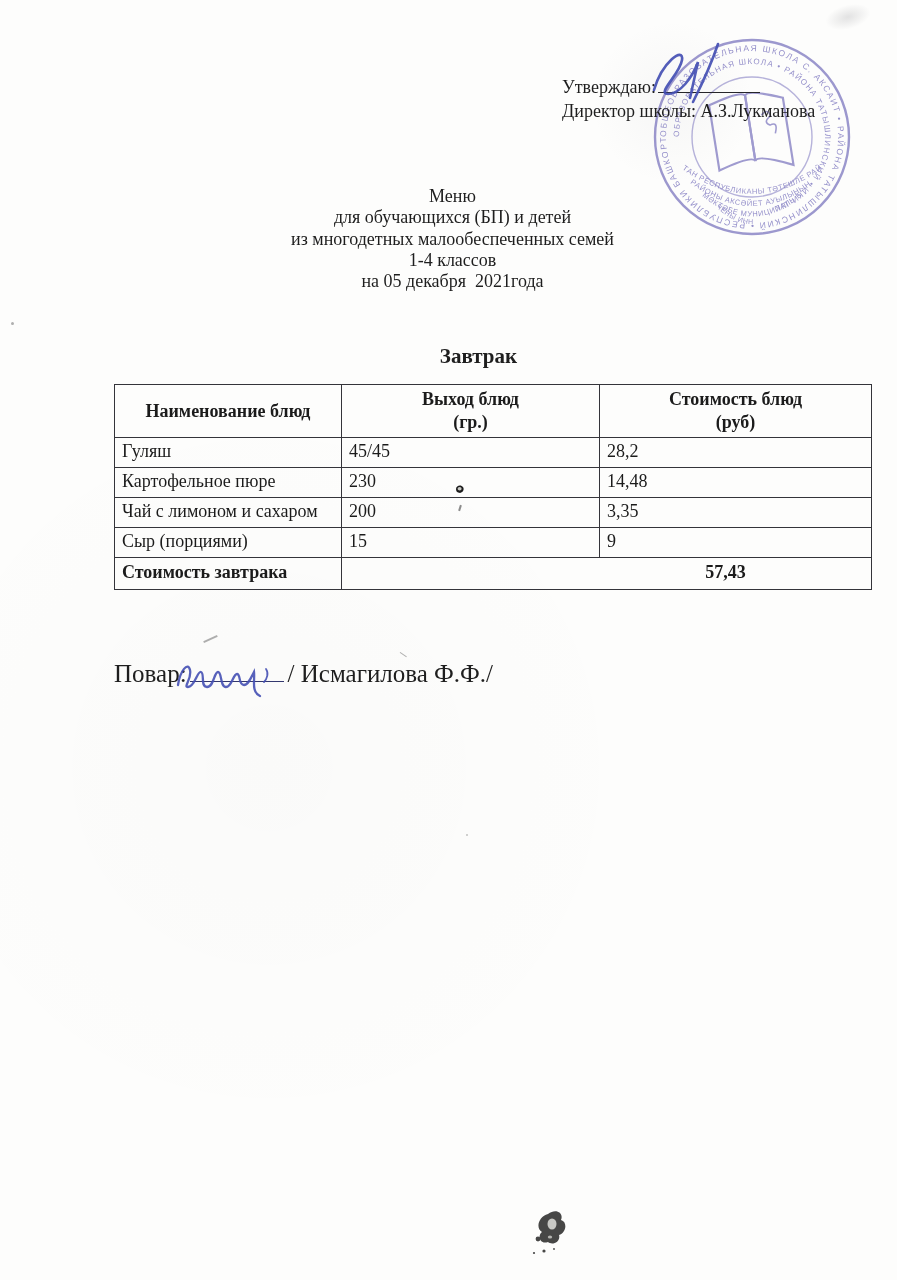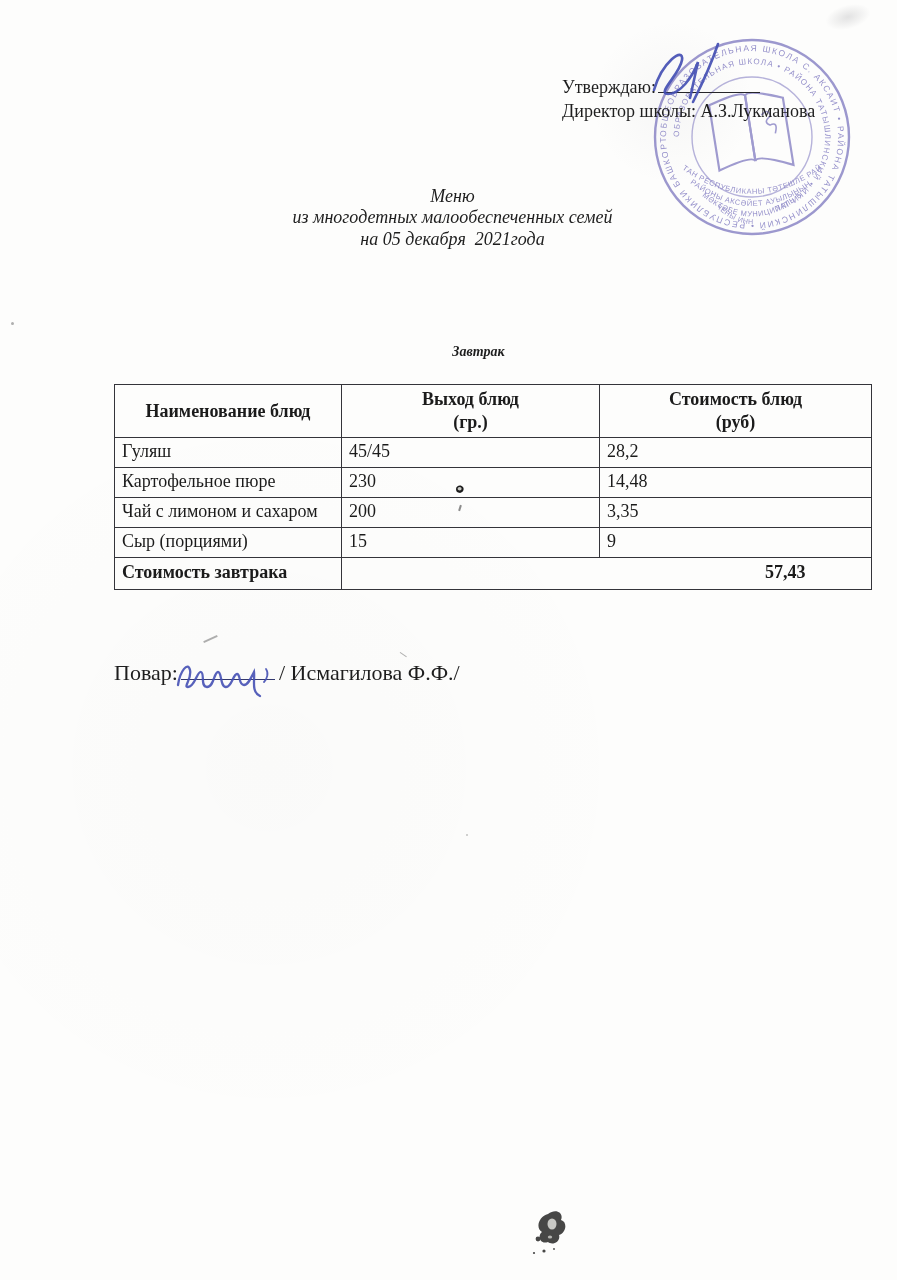--- a/index.html
+++ b/index.html
@@ -29,28 +29,28 @@
   .director-signature {
     position: absolute; left: 638px; top: 40px; z-index: 4;
   }
 
   
   .stamp-wrap { position: absolute; left: 648px; top: 33px; z-index: 1; opacity: 0.88; }
 
   
   .title-block {
     position: absolute; left: 20px; right: 12px; top: 186px; z-index: 2;
-    text-align: center; font-size: 18px; line-height: 21.3px; font-style: italic;
+    text-align: center; font-size: 18px; line-height: 21.3px;
   }
   .title-line { white-space: pre-wrap; }
 
   
   .section-heading {
     position: absolute; left: 64px; right: 4px; top: 344px;
-    text-align: center; font-weight: bold; font-size: 14px; z-index: 2; font-style: italic;
+    text-align: center; font-weight: bold; font-size: 21px; z-index: 2;
   }
 
   
   .menu-table {
     position: absolute; left: 108px; top: 384px; z-index: 2;
     width: 757px; border-collapse: collapse;
     font-size: 18px; color: #1b1b1b;
     table-layout: fixed;
     margin-left: 6px;
   }
@@ -58,26 +58,26 @@
   .menu-table th {
     font-weight: bold; height: 53px; text-align: center;
     vertical-align: middle; line-height: 23px; padding: 2px 4px;
   }
   .menu-table th span { display: block; }
   .menu-table tbody td {
     height: 30px; vertical-align: middle; padding: 1px 6px 3px 7px;
     white-space: nowrap; overflow: hidden;
   }
   .menu-table .total-row td { height: 32px; font-weight: bold; }
-  .menu-table .total-value { text-align: center; padding-left: 48%; }
+  .menu-table .total-value { padding-left: 48%; }
 
   
   .cook-block {
     position: absolute; left: 114px; top: 660px; z-index: 2;
-    font-size: 22px; white-space: nowrap;
+    font-size: 25px; white-space: nowrap;
   }
   .cook-underline {
     display: inline-block; width: 94px; height: 15px;
     border-bottom: 1.5px solid #33386e; margin: 0 4px 0 3px;
   }
   .cook-signature { position: absolute; left: 56px; top: -17px; z-index: 3; }
 
   
   .speck { position: absolute; border-radius: 50%; }
   .speck-dot-a { left: 11px; top: 322px; width: 3px; height: 3px; background: #8d8d8d; opacity: .7; }
@@ -146,21 +146,23 @@
 
   <svg class="director-signature" width="128" height="66" viewBox="0 0 128 66">
     <g fill="none" stroke-width="2.6" stroke-linecap="round" opacity="0.92" stroke="#4550b4">
       <path d="M16,50 C24,22 46,6 44,20 C42,34 18,54 30,54 C42,54 54,38 60,22 L52,58"></path>
       <path d="M80,4 C74,22 64,44 55,62"></path>
     </g>
   </svg>
 
   <div class="title-block">
     <div class="title-line">Меню</div>
+    <div class="title-line">для обучающихся (БП) и детей</div>
     <div class="title-line">из многодетных малообеспеченных семей</div>
+    <div class="title-line">1-4 классов</div>
     <div class="title-line">на 05 декабря  2021года</div>
   </div>
 
   <div class="section-heading">Завтрак</div>
 
   <table class="menu-table">
     <colgroup>
       <col style="width:227px">
         <col style="width:258px">
         <col style="width:272px">

